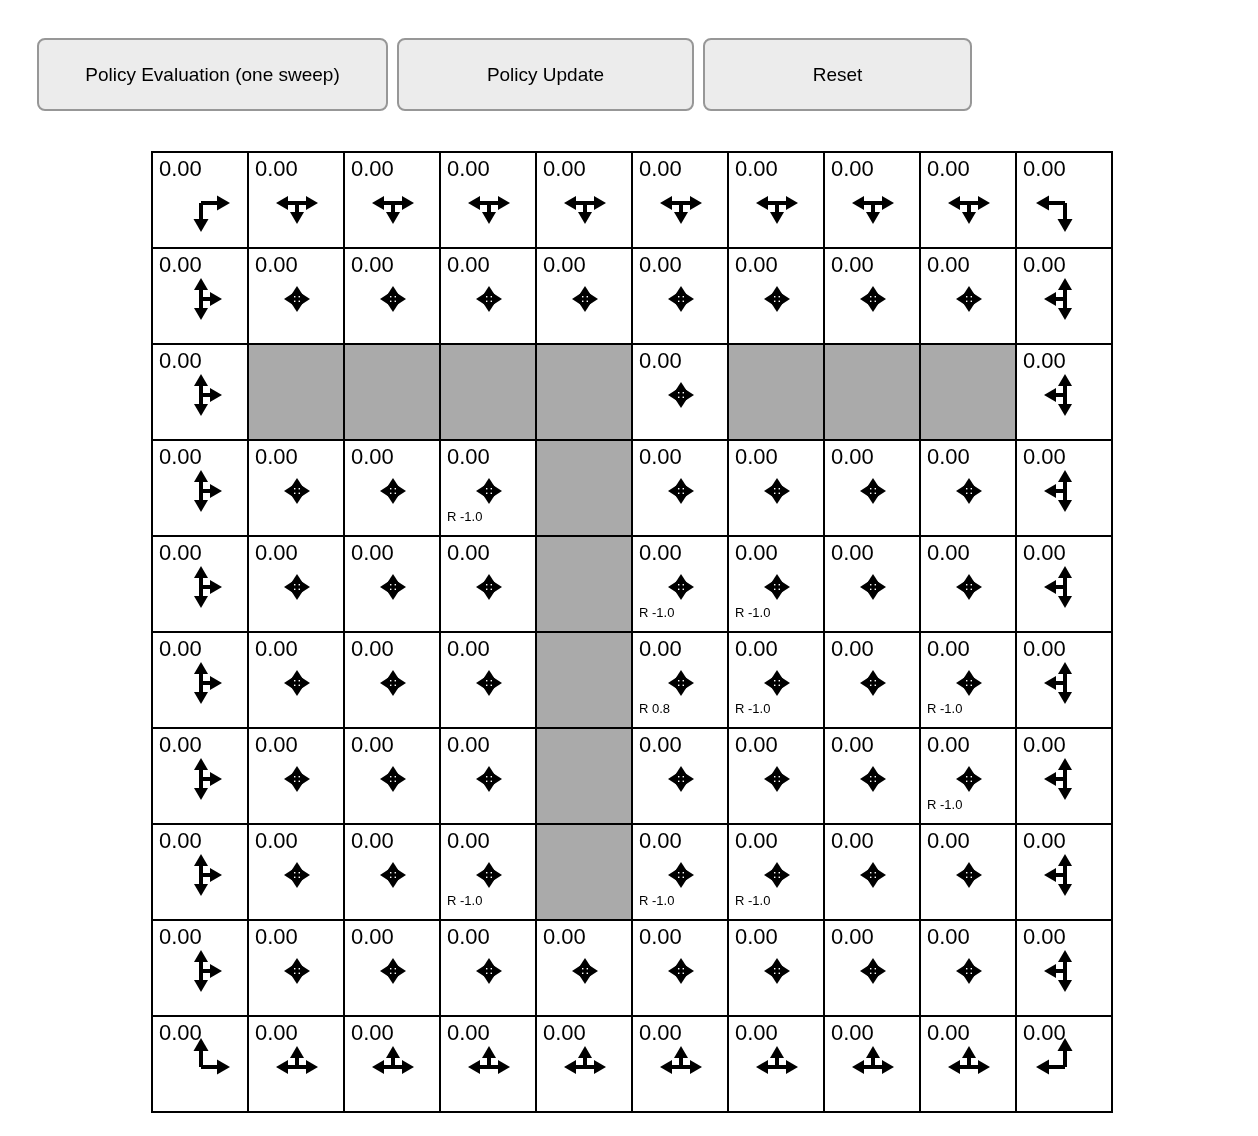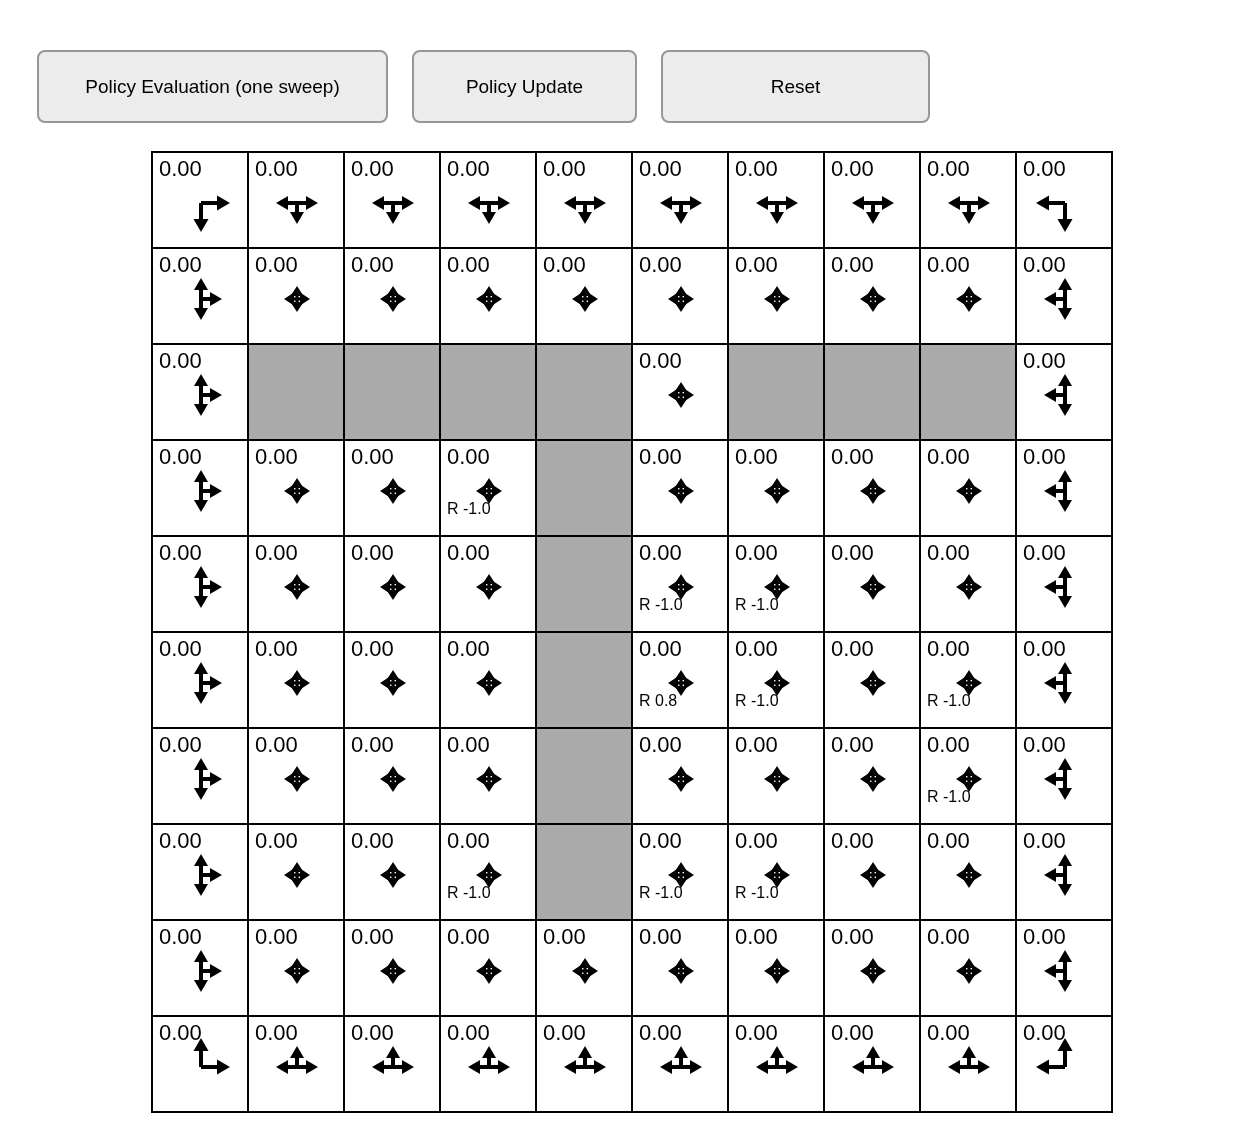--- a/index.html
+++ b/index.html
@@ -4,46 +4,46 @@
 <style>
   :root{
     --wall:#aaaaaa; --cell-border:#000000; --btn-bg:#ececec; --btn-border:#979797;
     --ink:#000000;
   }
   html,body{margin:0;padding:0;}
   body{
     width:1258px;height:1136px;background:#ffffff;position:relative;
     font-family:"Liberation Sans", sans-serif;color:var(--ink);overflow:hidden;
   }
-  .toolbar{position:absolute;left:37px;top:50px;display:flex;gap:24px;}
+  .toolbar{position:absolute;left:37px;top:38px;display:flex;gap:9px;}
   .btn{
     height:73px;background:var(--btn-bg);border:2px solid var(--btn-border);
     border-radius:8px;font-size:19px;color:var(--ink);
     font-family:"Liberation Sans", sans-serif;display:flex;align-items:center;justify-content:center;
     cursor:pointer;padding:0;
   }
   .btn:nth-child(1){width:351px;}
-  .btn:nth-child(2){width:225px;}
+  .btn:nth-child(2){width:297px;}
   .btn:nth-child(3){width:269px;}
   .btn:nth-child(4){width:242px;}
   .grid{
     position:absolute;left:151px;top:151px;width:960px;height:960px;
     border:1px solid var(--cell-border);background:#fff;
   }
   .cell{
     position:absolute;width:96px;height:96px;box-sizing:border-box;
     border:1px solid var(--cell-border);background:#ffffff;
   }
   .cell.wall{background:var(--wall);}
   .val{
     position:absolute;top:3px;left:6px;font-size:22px;line-height:1.2;
     white-space:nowrap;
   }
   .rew{
-    position:absolute;bottom:17px;left:6px;font-size:16px;white-space:nowrap;
+    position:absolute;bottom:11px;left:6px;font-size:13px;white-space:nowrap;
   }
   svg.arrows{position:absolute;left:0;top:0;pointer-events:none;}
 </style>
 </head>
 <body>
 
 <div class="toolbar">
   <button class="btn">Policy Evaluation (one sweep)</button>
   <button class="btn">Policy Update</button>
   <button class="btn">Reset</button>

